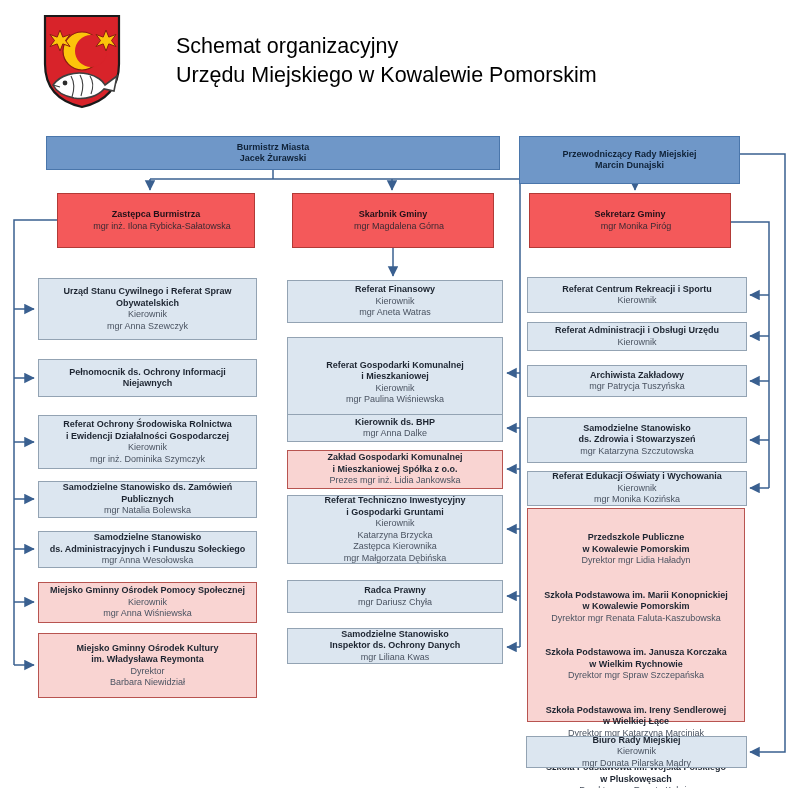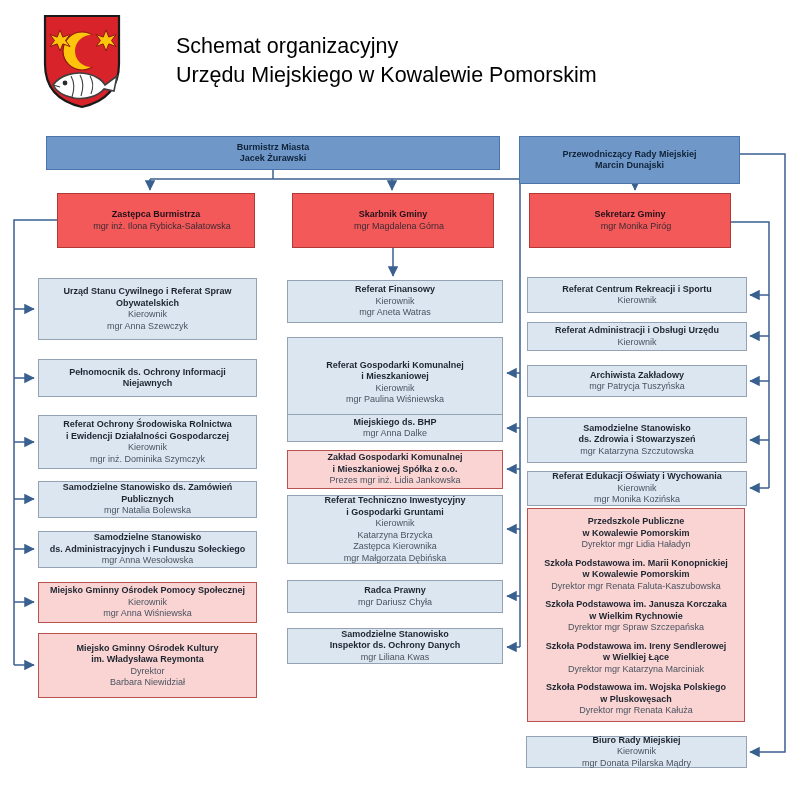--- a/index.html
+++ b/index.html
@@ -21,21 +21,21 @@
   .blue{background:#6f97c8;border:1.5px solid #4a76ab;}
   .blue .t,.blue .s{color:#0f2238;font-weight:bold;}
   .red{background:#f4595a;border:1.5px solid #b23a36;}
   .red .t{color:#231018;}
   .red .s{color:#3c2a33;margin-left:12px;}
   .light{background:#dce6f0;border:1px solid #93a3b3;}
   .pink{background:#f9d4d2;border:1px solid #b85450;}
   .schools{justify-content:flex-start;padding-top:7px;}
   .school{margin-bottom:7px;}
   .school .t,.school .s{font-size:9px;line-height:11.5px;white-space:pre-line;}
-  .school .t{font-weight:bold;color:#1d2531;}
+  .school .t{font-weight:bold;color:#1d2531;margin-top:16px;}
   .school .s{color:#4a5361;}
   svg.wires{position:absolute;left:0;top:0;pointer-events:none;}
   .wire{stroke:#3a6090;stroke-width:1.5;fill:none;}
   .wire.dashed{stroke-dasharray:3,2.5;}
 </style>
 </head>
 <body>
 
 <svg width="84" height="100" viewBox="0 0 84 100" style="position:absolute;left:40px;top:12px">
   <path d="M5,4 L79,4 L79,52 C79,78 64,90 42,95 C20,90 5,78 5,52 Z" fill="#d8232a" stroke="#1a1a1a" stroke-width="2.2"></path>
@@ -165,21 +165,21 @@
   <div class="s">Kierownik
 mgr Aneta Watras</div>
 </div>
 <div class="node light" style="left:287px;top:337px;width:216px;height:91px">
   <div class="t">Referat Gospodarki Komunalnej
 i Mieszkaniowej</div>
   <div class="s">Kierownik
 mgr Paulina Wiśniewska</div>
 </div>
 <div class="node light" style="left:287px;top:414px;width:216px;height:28px">
-  <div class="t">Miejskiego ds. BHP</div>
+  <div class="t">Kierownik ds. BHP</div>
   <div class="s">mgr Anna Dalke</div>
 </div>
 <div class="node pink" style="left:287px;top:450px;width:216px;height:39px">
   <div class="t">Zakład Gospodarki Komunalnej
 i Mieszkaniowej Spółka z o.o.</div>
   <div class="s">Prezes mgr inż. Lidia Jankowska</div>
 </div>
 <div class="node light" style="left:287px;top:495px;width:216px;height:69px">
   <div class="t">Referat Techniczno Inwestycyjny
 i Gospodarki Gruntami</div>

